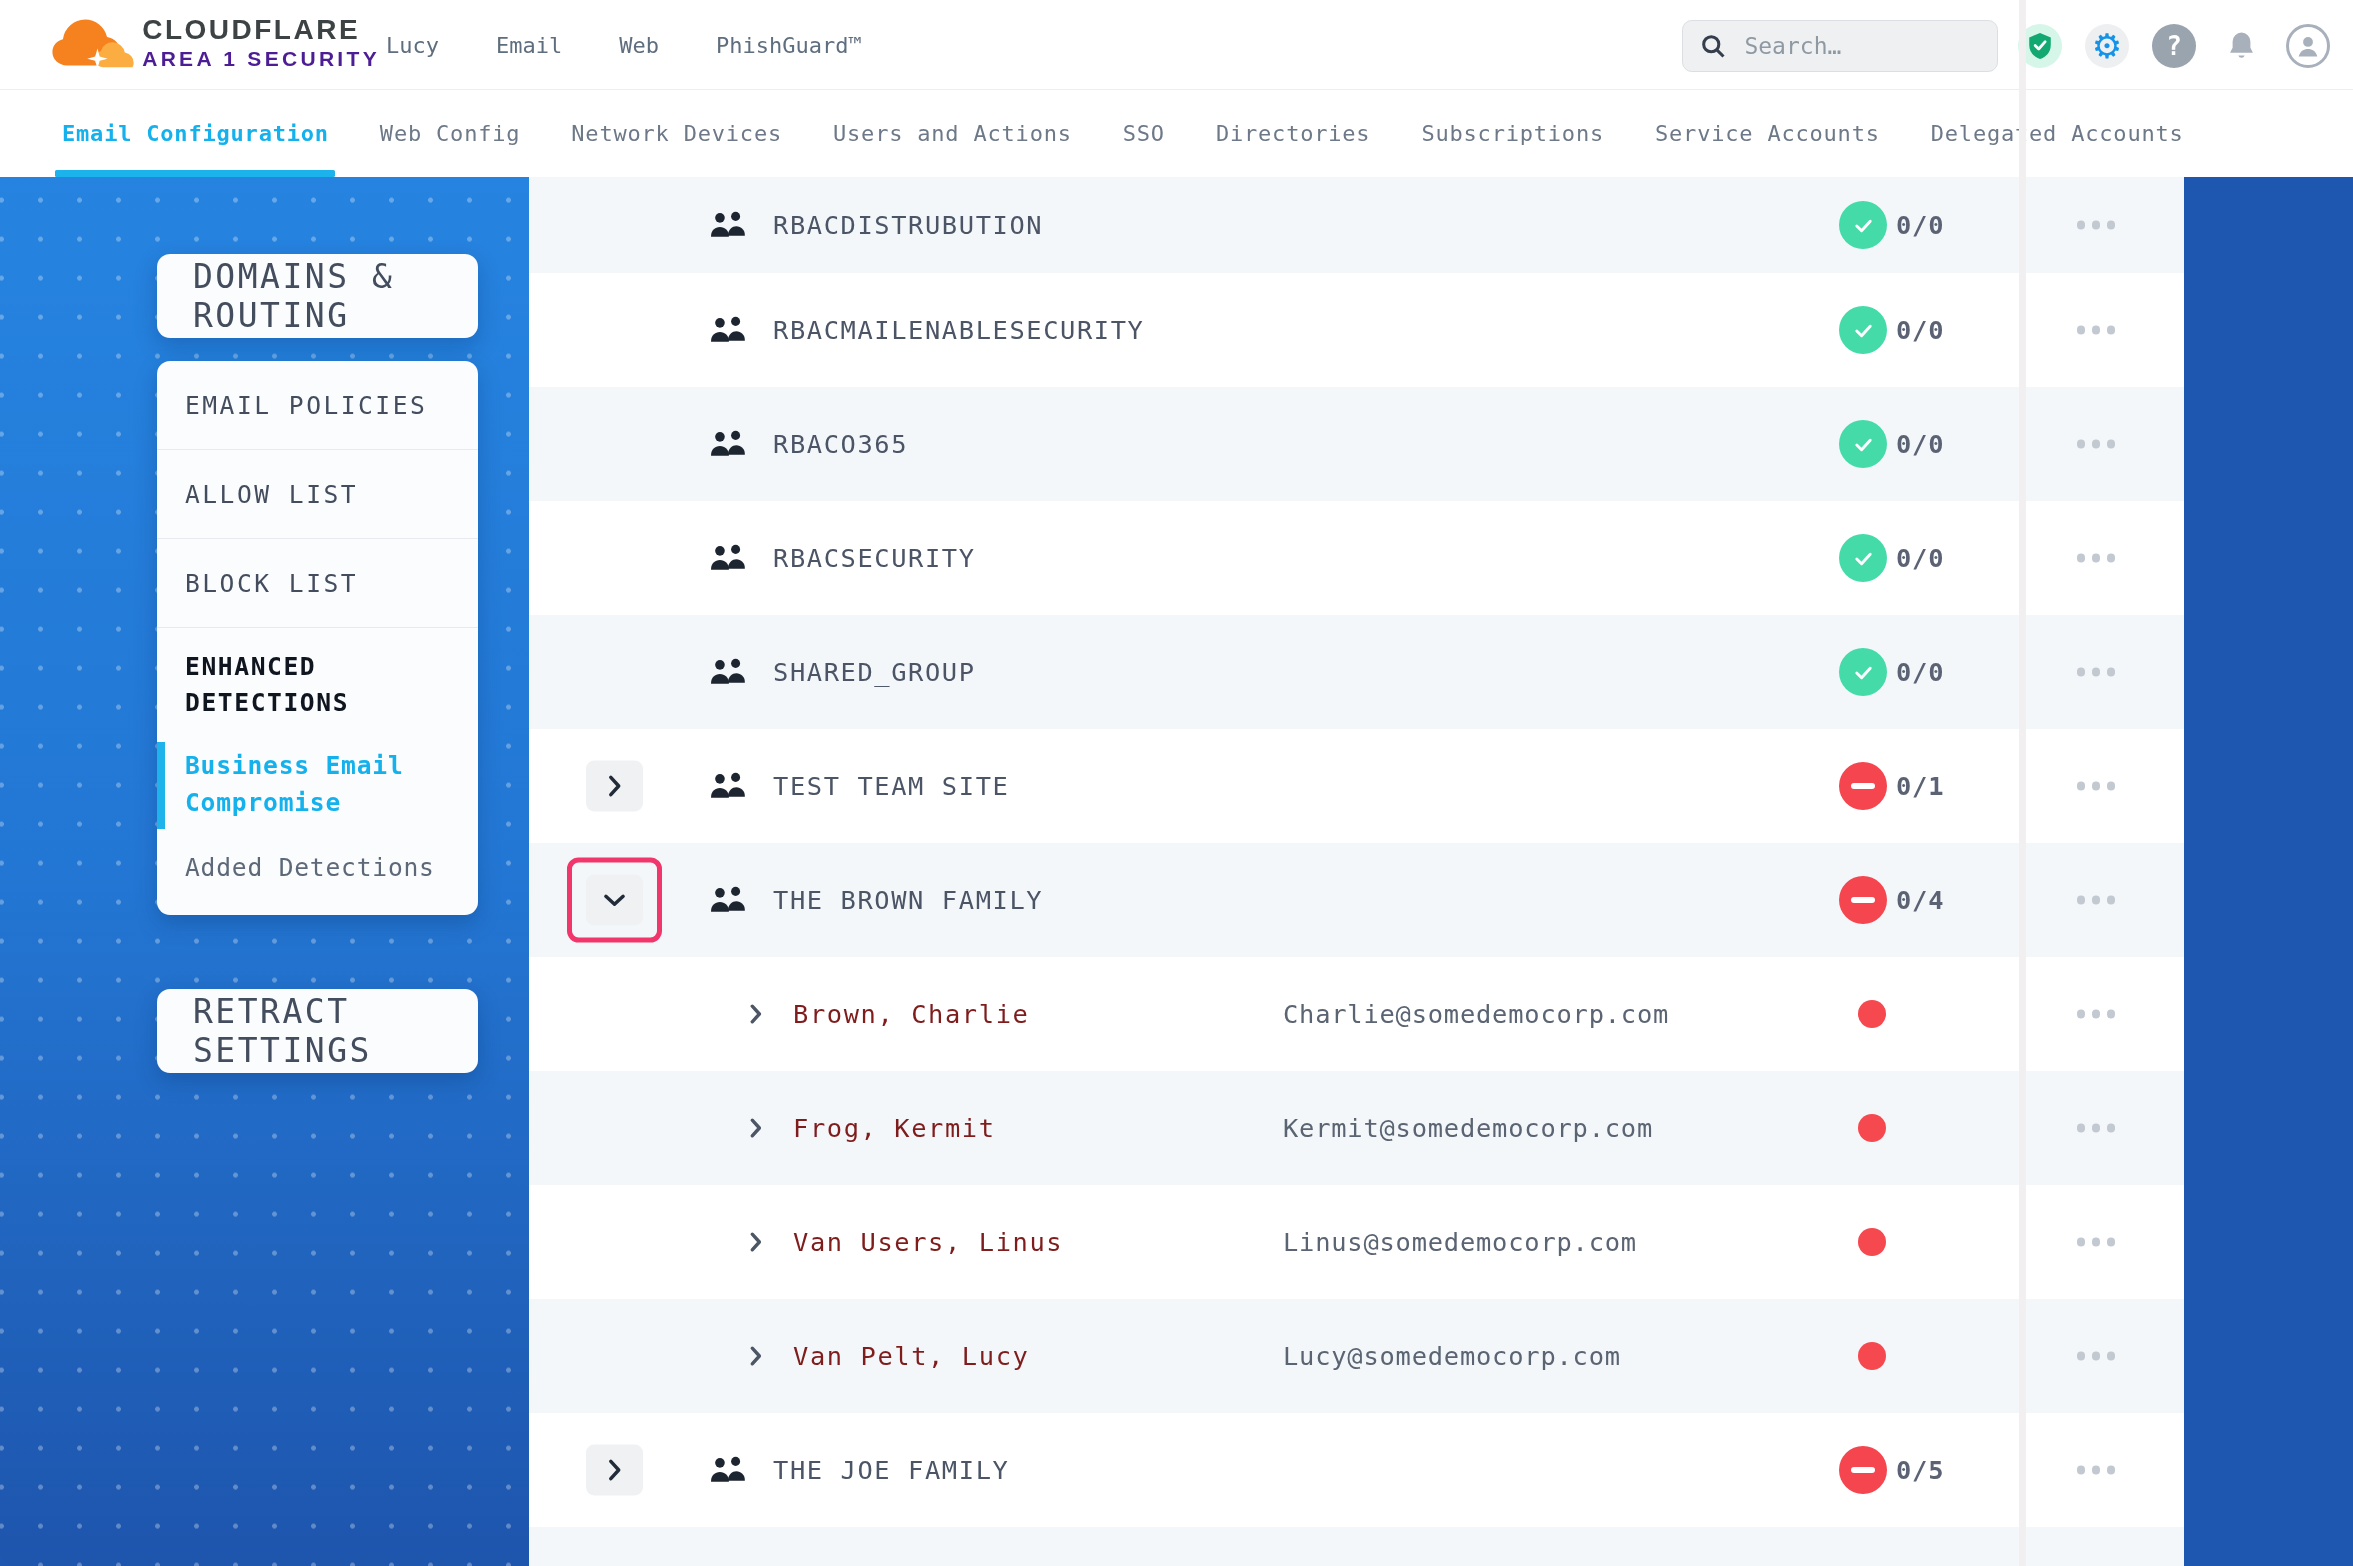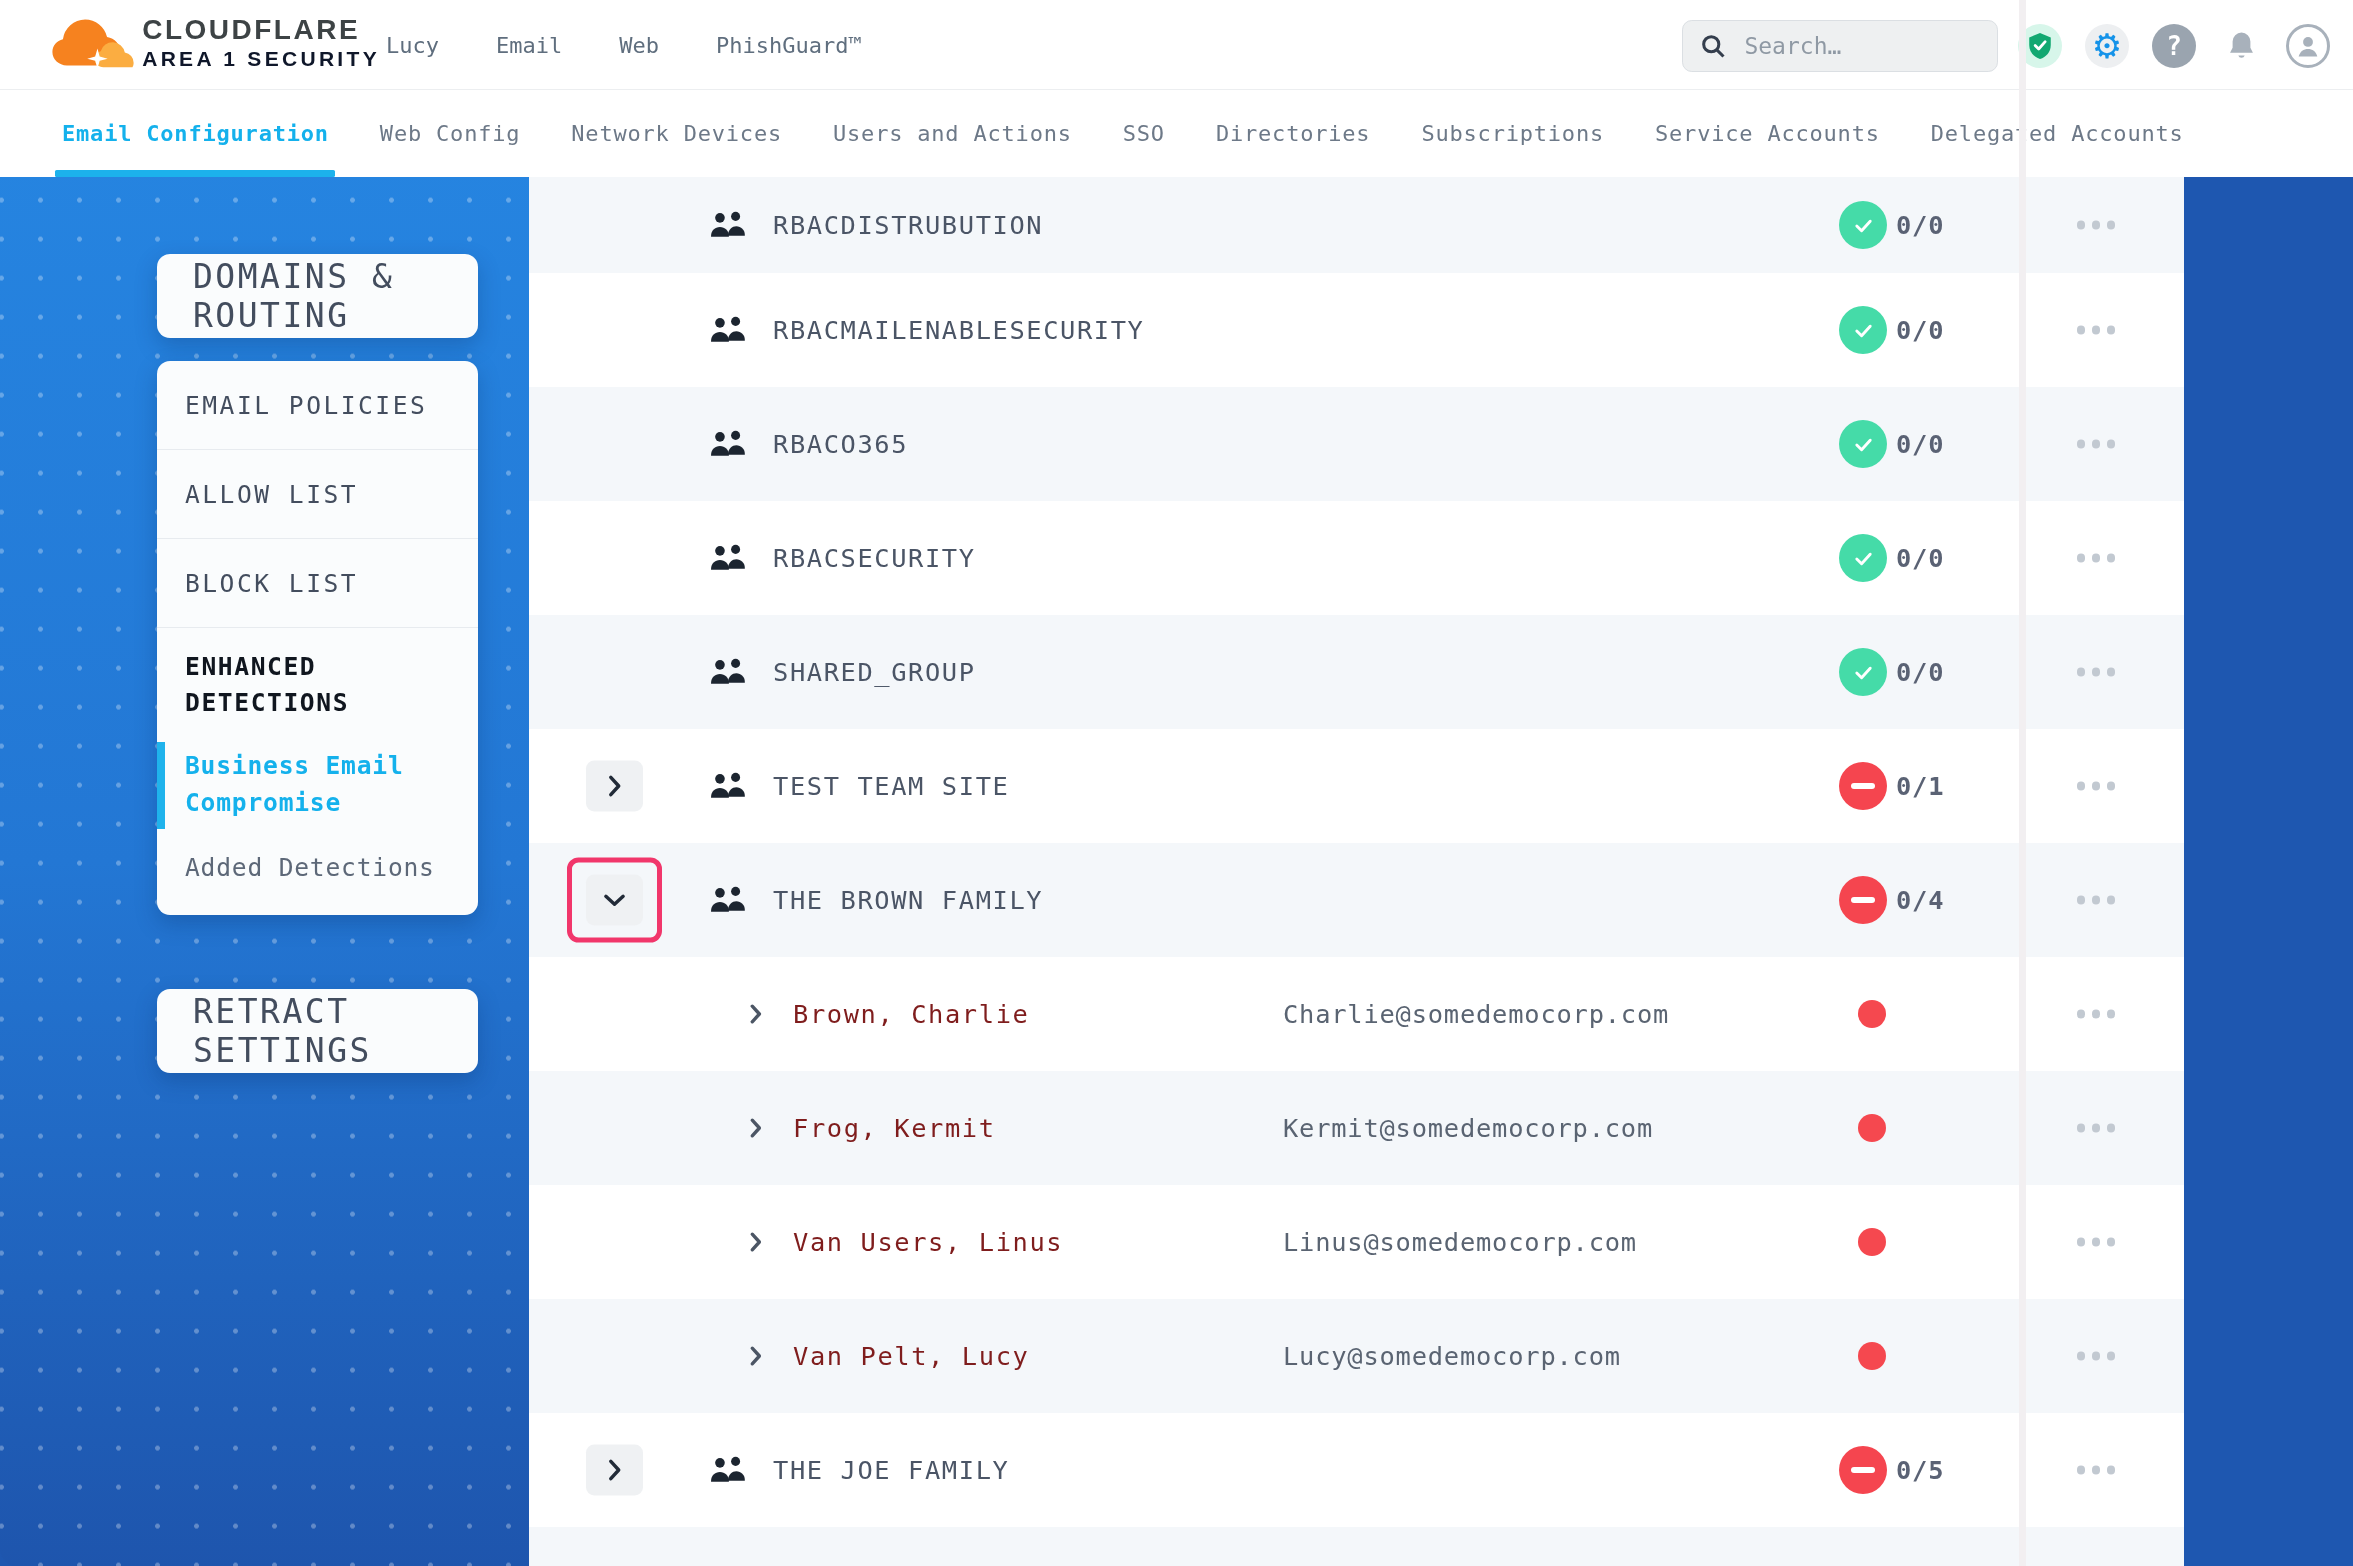--- a/index.html
+++ b/index.html
@@ -20,21 +20,21 @@
 
   
   .header {
     position:absolute; left:0; top:0; width:2354px; height:90px;
     background:#fff; border-bottom:1.6px solid #eceef0; z-index:6;
   }
   .logo-wrap { position:absolute; left:49px; top:13px; display:flex; align-items:center; }
   .logo-cloud { width:85px; height:59px; }
   .brand-text { margin-left:8.2px; font-family:"Liberation Sans",sans-serif; }
   .brand-main { font-size:28px; font-weight:800; color:#3d4345; letter-spacing:2.5px; }
-  .brand-sub  { font-size:21px; font-weight:800; color:#0f172a; letter-spacing:3.3px; margin-top:1.6px; }
+  .brand-sub  { font-size:21px; font-weight:800; color:#4c1d95; letter-spacing:3.3px; margin-top:1.6px; }
   .top-nav { position:absolute; left:386px; top:0; height:90px; display:flex; align-items:center; gap:57px; }
   .top-nav-item { font-size:22px; color:#5f6e7e; cursor:pointer; }
   .search-box {
     position:absolute; left:1682px; top:19.7px; width:316px; height:52px;
     background:#eef0f1; border:1.6px solid #dbdfe3; border-radius:9.8px;
     display:flex; align-items:center; padding:0 16.4px; gap:17px;
   }
   .search-box input {
     border:none; outline:none; background:transparent; width:213px;
     font-family:inherit; font-size:23px; color:#5a6472;

